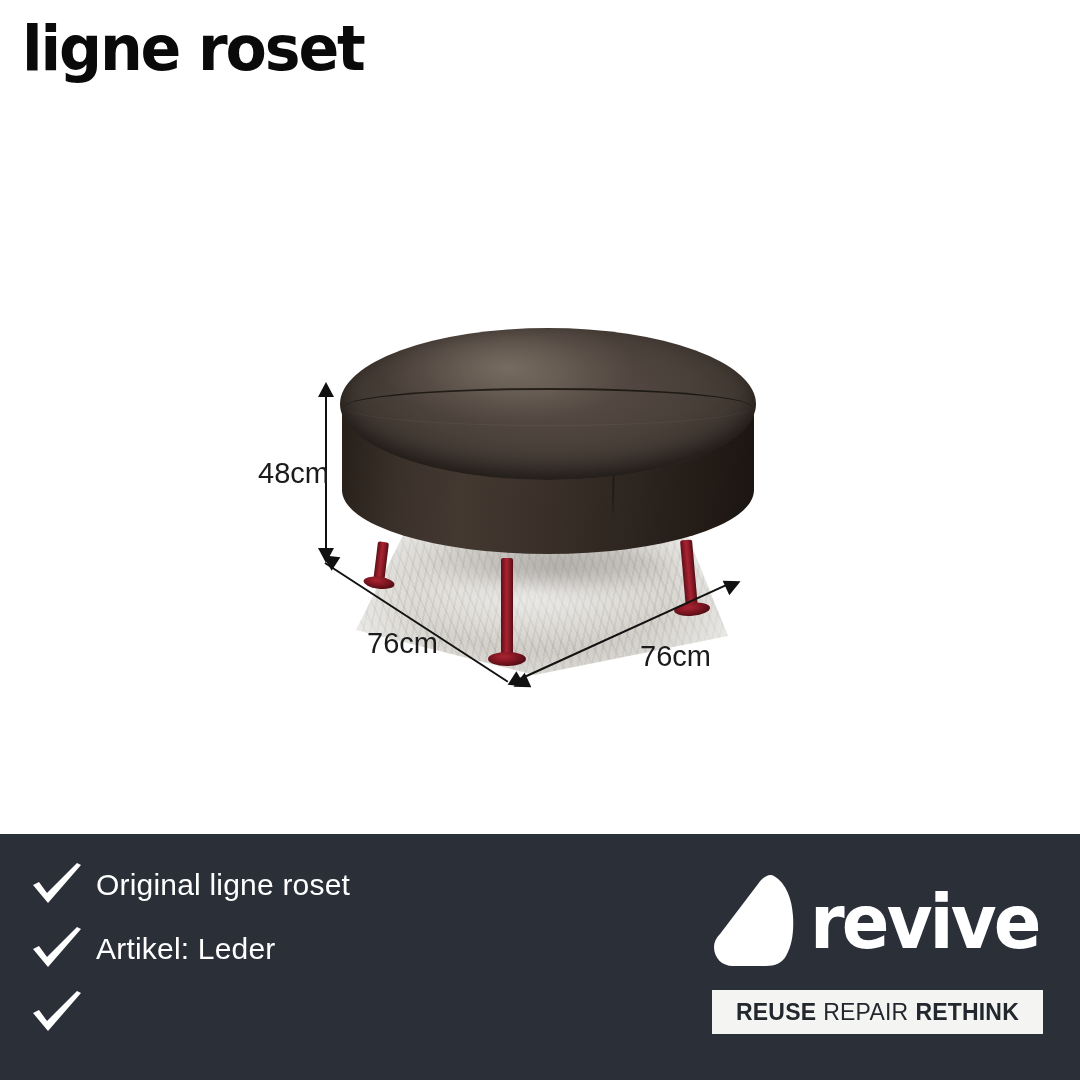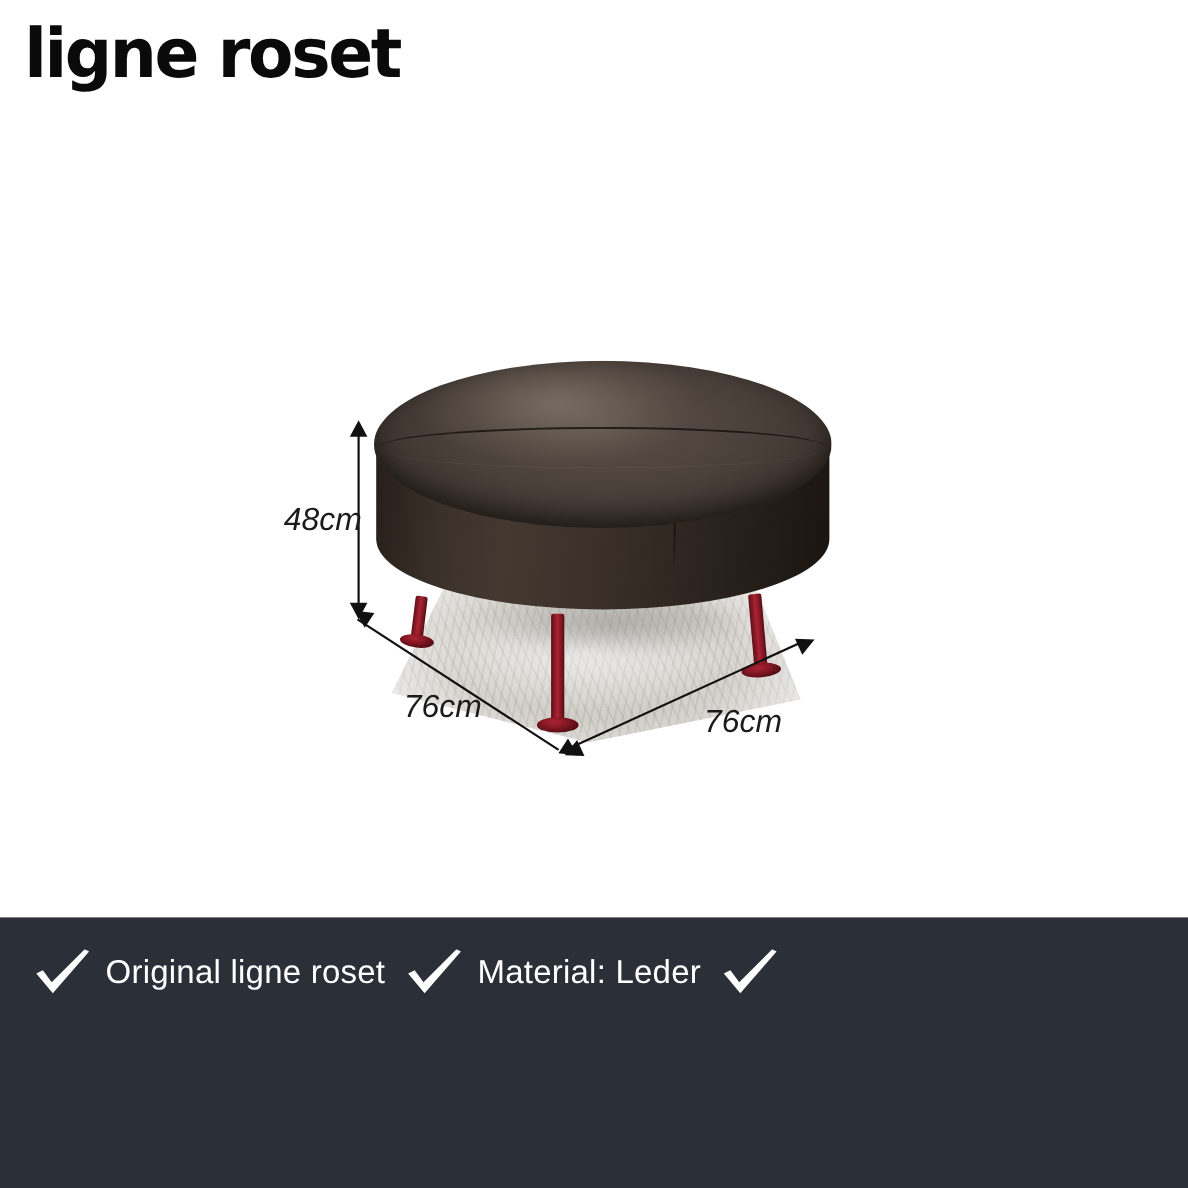--- a/index.html
+++ b/index.html
@@ -30,21 +30,20 @@
     transform-origin: left top;
   }
 
   
   #product-stage {
     position: absolute;
     left: 0;
     top: 110px;
     width: 1080px;
     height: 724px;
-    font-style: italic;
   }
 
   
   #floor-rug {
     position: absolute;
     left: 356px;
     top: 415px;
     width: 372px;
     height: 150px;
     background:
@@ -247,21 +246,21 @@
     width: 1080px;
     height: 246px;
     background: #2b2f38;
   }
 
   #feature-list {
     position: absolute;
     left: 30px;
     top: 28px;
     display: flex;
-    flex-direction: row;
+    flex-direction: column;
     gap: 18px;
   }
   .feature-row {
     display: flex;
     align-items: center;
     height: 46px;
   }
   .check-icon {
     width: 54px;
     height: 44px;
@@ -373,23 +372,37 @@
       <svg class="check-icon" viewBox="0 0 54 44">
         <path d="M3 22 L18 40 L51 2 L47 0 L17 30 L9 19 Z" fill="#ffffff"></path>
       </svg>
       <span class="feature-text">Original ligne roset</span>
     </div>
 
     <div class="feature-row">
       <svg class="check-icon" viewBox="0 0 54 44">
         <path d="M3 22 L18 40 L51 2 L47 0 L17 30 L9 19 Z" fill="#ffffff"></path>
       </svg>
-      <span class="feature-text">Material: Leder</span>
+      <span class="feature-text">Artikel: Leder</span>
     </div>
 
     <div class="feature-row">
       <svg class="check-icon" viewBox="0 0 54 44">
         <path d="M3 22 L18 40 L51 2 L47 0 L17 30 L9 19 Z" fill="#ffffff"></path>
       </svg>
     </div>
   </div>
 
+  <div id="revive-logo-block">
+    <div id="revive-lockup">
+      <svg id="revive-mark" viewBox="0 0 92 100">
+        <path d="M62 4 C74 11 80 27 81 44 C82 60 80 74 74 84 C70 91 63 94 54 94 L21 94 C10 94 2 86 2 75 C2 70 4 66 8 62 L46 12 C51 5 57 1 62 4 Z" fill="#ffffff"></path>
+      </svg>
+      <div id="revive-wordmark">revive</div>
+    </div>
+
+    <div id="revive-tagline-bar">
+      <span class="tag-word tag-bold">REUSE</span>
+      <span class="tag-word tag-regular">REPAIR</span>
+      <span class="tag-word tag-bold">RETHINK</span>
+    </div>
+  </div>
 </div>
 
 </body></html>

